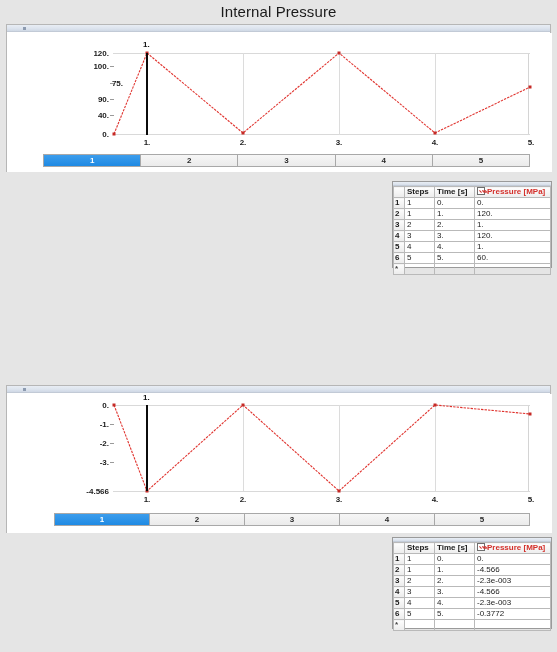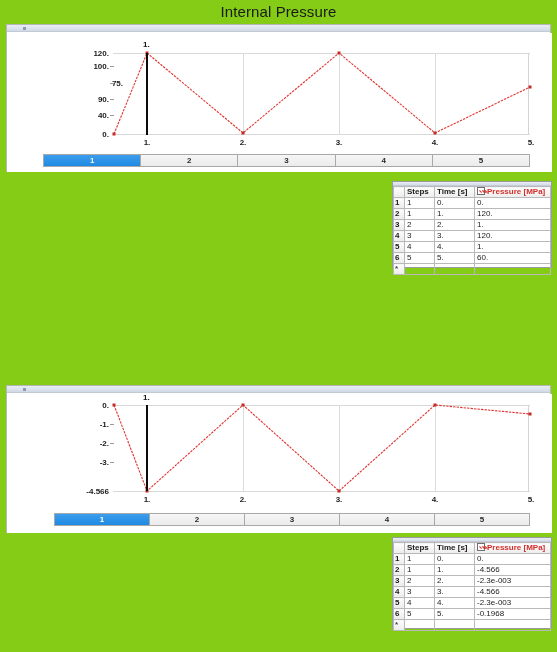--- a/index.html
+++ b/index.html
@@ -7,21 +7,21 @@
   html, body {
     margin: 0; padding: 0;
     background: #ffffff;
     font-family: "Liberation Sans", sans-serif;
   }
   #page {
     position: relative;
     width: 557px;
     height: 652px;
     overflow: hidden;
-    background: #84cc16;
+    background: #e5e5e5;
     padding-left: 47px;
   }
 
   
   .chart-title {
     position: absolute;
     left: 0; width: 557px;
     text-align: center;
     font-size: 15px;
     color: #1a1a1a;
@@ -435,21 +435,21 @@
         <tr>
           <td class="rownum">5</td>
           <td>4</td>
           <td>4.</td>
           <td>-2.3e-003</td>
         </tr>
         <tr>
           <td class="rownum">6</td>
           <td>5</td>
           <td>5.</td>
-          <td>-0.1968</td>
+          <td>-0.3772</td>
         </tr>
         <tr>
           <td class="rownum star">*</td>
           <td></td>
           <td></td>
           <td></td>
         </tr>
       </tbody>
     </table>
   </div>

